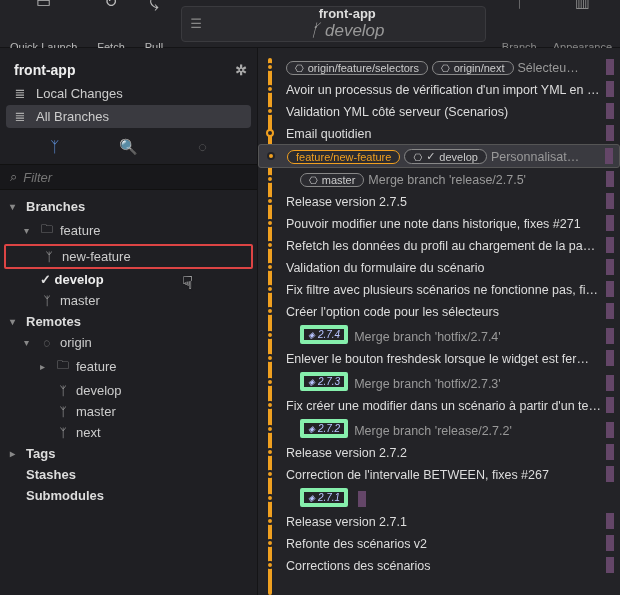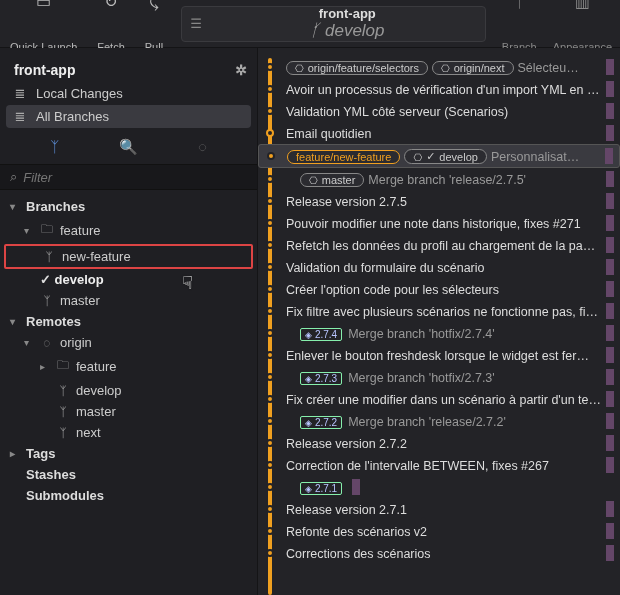--- a/index.html
+++ b/index.html
@@ -155,23 +155,24 @@
     padding: 0 8px; margin-right: 4px;
     font-size: 11px; color: #ccc;
     background: #2b2b30;
     white-space: nowrap;
   }
   .ref.orange { border-color: #f0a020; color: #f0a020; }
   .ref .gh::before { content: "⎔"; font-size: 10px; }
   .ref .chk::before { content: "✓"; }
   .tag {
     display: inline-flex; align-items: center;
-    border: 1px solid #86efac; color: #b8c4ff;
+    border: 4px solid #86efac; color: #b8c4ff;
     border-radius: 2px; padding: 0 4px; margin-right: 6px;
     font-size: 10px;
+    font-style: italic;
   }
   .tag::before { content: "◈"; margin-right: 3px; font-size: 9px; }
   .msg {
     flex: 1; color: #ddd; font-size: 12.5px;
     overflow: hidden; text-overflow: ellipsis; white-space: nowrap;
   }
   .msg.dim { color: #999; }
   .block { width: 8px; height: 16px; background: #644668; margin-left: 4px; flex-shrink: 0; }
   .commit.hl { background: #3a3a40; border-radius: 3px; border: 1px solid #555; }
   .cursor {
@@ -363,26 +364,26 @@
           <span class="msg">Refetch les données du profil au chargement de la pa…</span>
           <div class="block"></div>
         </div>
         <div class="commit">
           <div class="dot"></div>
           <span class="msg">Validation du formulaire du scénario</span>
           <div class="block"></div>
         </div>
         <div class="commit">
           <div class="dot"></div>
+          <span class="msg">Fix filtre avec plusieurs scénarios ne fonctionne pas, fi…</span>
+          <div class="block"></div>
+        </div>
+        <div class="commit">
+          <div class="dot"></div>
           <span class="msg">Créer l'option code pour les sélecteurs</span>
-          <div class="block"></div>
-        </div>
-        <div class="commit">
-          <div class="dot"></div>
-          <span class="msg">Fix filtre avec plusieurs scénarios ne fonctionne pas, fi…</span>
           <div class="block"></div>
         </div>
         <div class="commit">
           <div class="dot"></div>
           <span style="width: 14px; flex-shrink: 0;"></span>
           <span class="tag">2.7.4</span>
           <span class="msg dim">Merge branch 'hotfix/2.7.4'</span>
           <div class="block"></div>
         </div>
         <div class="commit">

